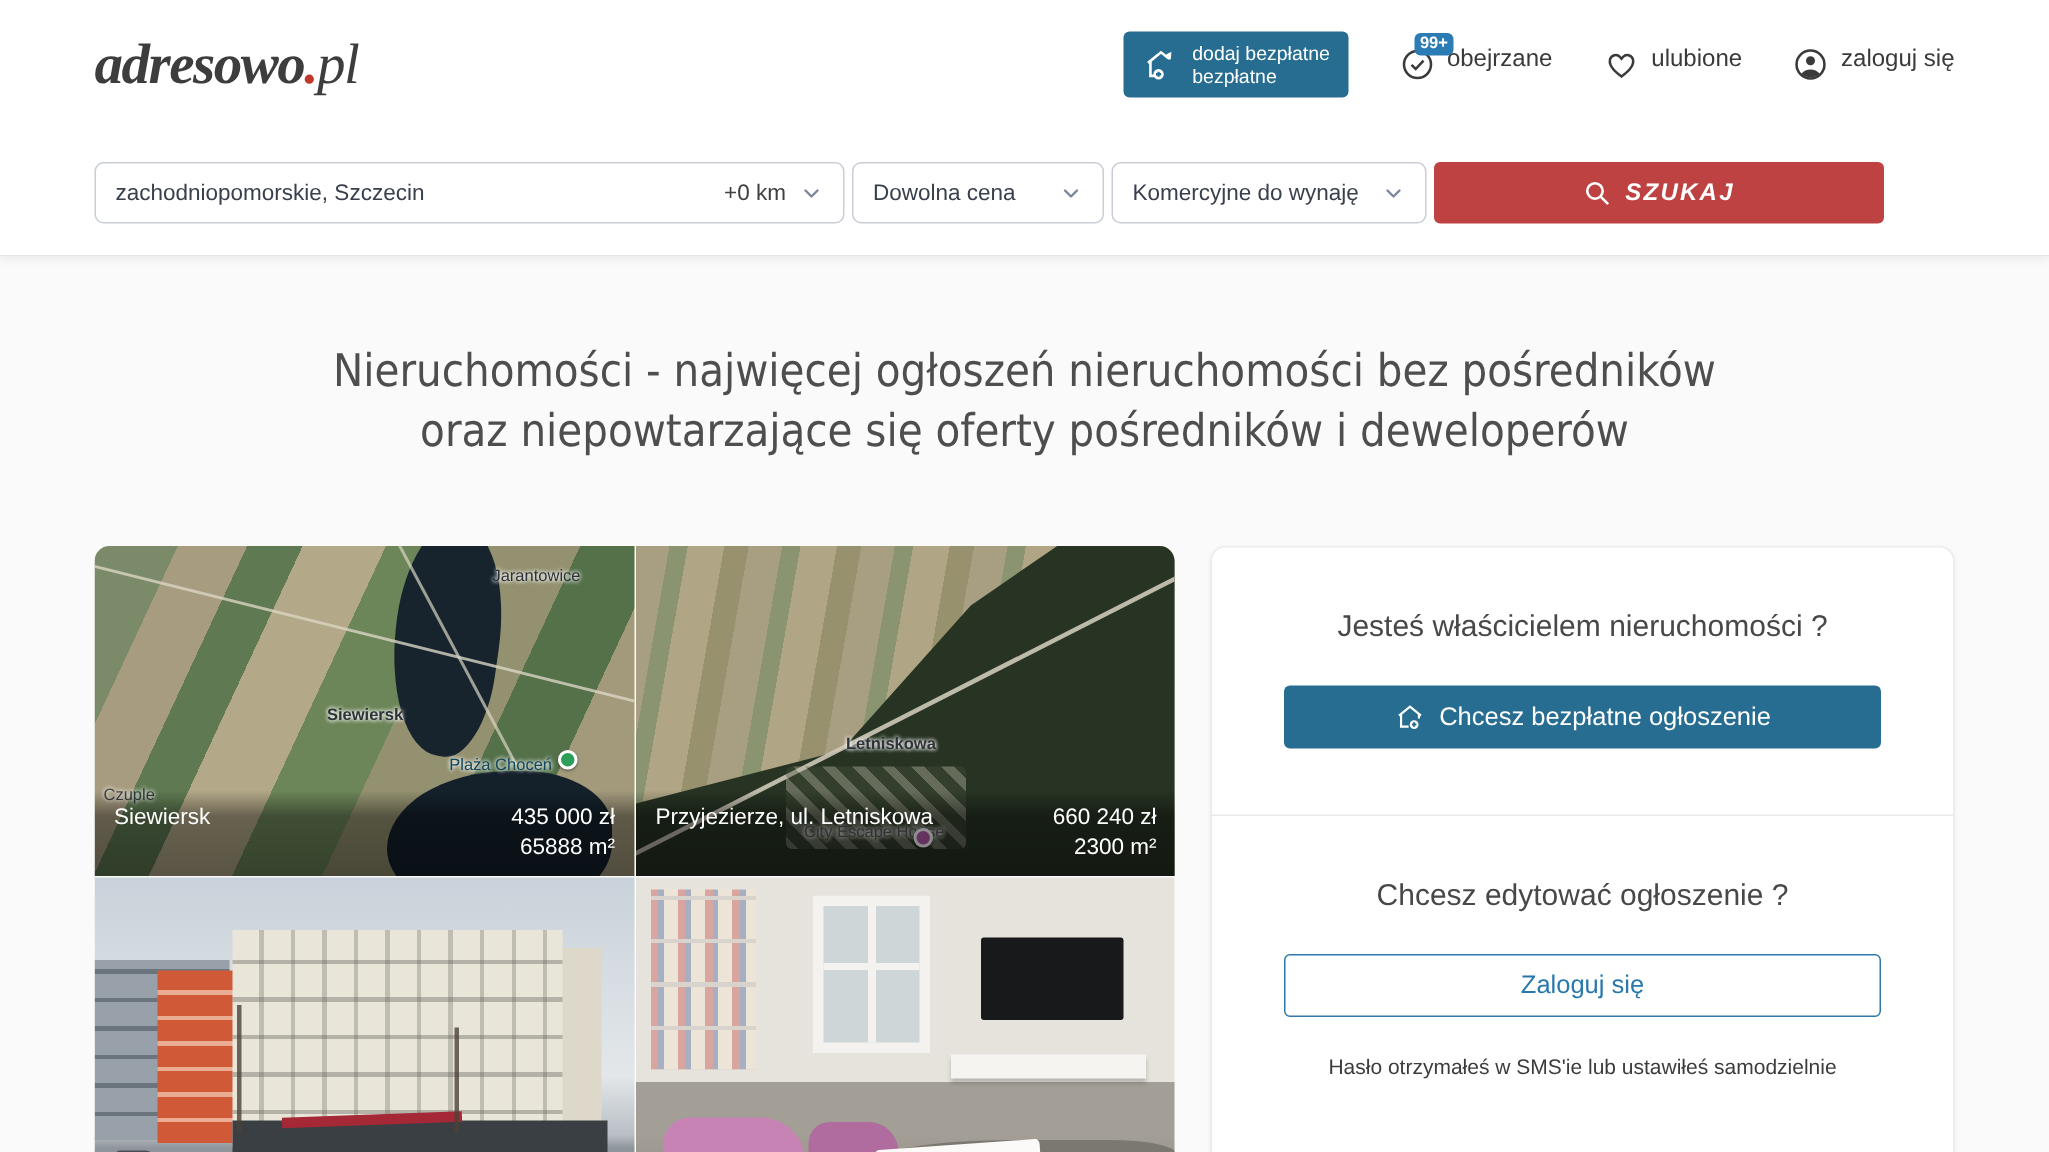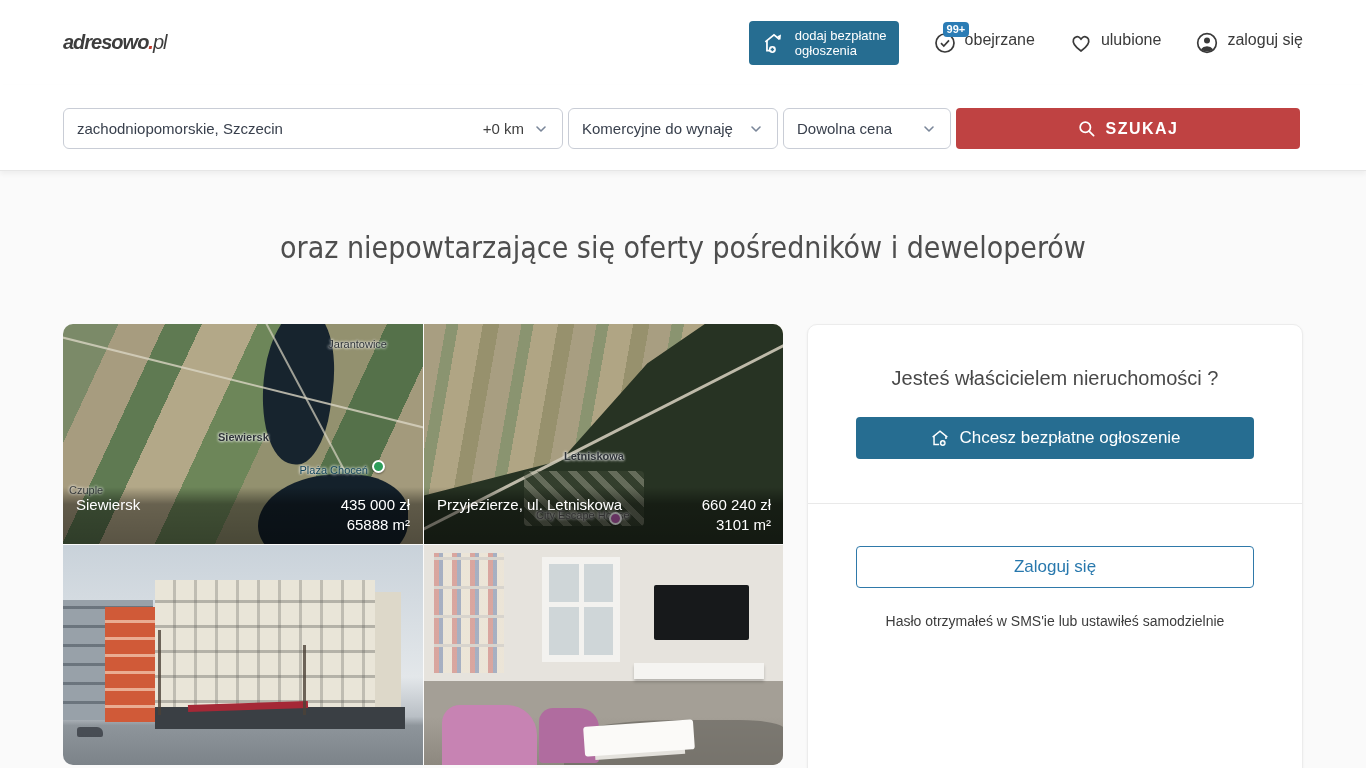--- a/index.html
+++ b/index.html
@@ -3,21 +3,21 @@
 <meta charset="utf-8">
 <style>
   * { margin:0; padding:0; box-sizing:border-box; }
   html,body { width:1366px; height:768px; overflow:hidden; background:#fff;
               font-family:"Liberation Sans", sans-serif; color:#343434; }
   .container { width:1240px; margin:0 auto; }
 
   
   .top-header { background:#fff; }
   .top-header .container { display:flex; align-items:center; height:85px; }
-  .logo { font-size:20px; font-style:italic; letter-spacing:-1px; color:#3d3d3d; cursor:pointer; }
+  .logo { font-size:38px; font-style:italic; letter-spacing:-1px; color:#3d3d3d; cursor:pointer;font-family:Liberation Serif, serif; }
   .logo b { font-weight:700; }
   .logo .dot { color:#c0392b; font-weight:700; }
   .logo .tld { font-weight:400; }
   .header-right { margin-left:auto; display:flex; align-items:center; gap:34px; }
   .btn-add-header { display:flex; align-items:center; gap:8px; background:#266d91; color:#fff;
                     border:none; border-radius:4px; padding:7px 12px; font-size:13px; line-height:15px;
                     text-align:left; cursor:pointer; }
   .hdr-item { display:flex; align-items:flex-start; gap:8px; font-size:16px; color:#3a3a3a; cursor:pointer; }
   .icon-wrap { position:relative; display:inline-flex; }
   .badge { position:absolute; top:-9px; left:10px; background:#2b7cb5; color:#fff; font-size:11px;
@@ -29,23 +29,23 @@
   .search-section .container { display:flex; gap:5px; }
   .field { height:41px; border:1px solid #c9cdd6; border-radius:6px; background:#fff;
            display:flex; align-items:center; padding:0 13px; font-size:15px; color:#39404d; }
   .field-location { width:500px; }
   .field-location .loc-text { flex:1; white-space:nowrap; overflow:hidden; }
   .radius { display:flex; align-items:center; gap:9px; color:#404040; cursor:pointer; }
   .field-type { width:210px; cursor:pointer; }
   .field-type span { flex:1; white-space:nowrap; overflow:hidden; }
   .field-price { width:168px; cursor:pointer; }
   .field-price span { flex:1; }
-  .btn-search { width:344px; height:41px; background:#bf4242; border:none; border-radius:4px;
+  .btn-search { width:300px; height:41px; background:#bf4242; border:none; border-radius:4px;
                 color:#fff; font-size:16px; font-weight:700; letter-spacing:1.5px; cursor:pointer;
-                display:flex; align-items:center; justify-content:center; gap:9px; }
+                display:flex; align-items:center; justify-content:center; gap:9px;font-style:italic; }
 
   
   .hero { background:#fafafa; height:598px; padding-top:57px; }
   .heading { text-align:center; font-size:30px; line-height:40px; color:#4e4e4e;
              font-family:"DejaVu Sans", "Liberation Sans", sans-serif; font-stretch:condensed;
              font-weight:400; }
 
   
   .main-row { display:flex; gap:24px; margin-top:56px; align-items:flex-start; }
   .grid { width:720px; display:grid; grid-template-columns:360px 360px; gap:1px;
@@ -141,21 +141,21 @@
         <span class="icon-wrap">
           <svg width="26" height="26" viewBox="0 0 24 24" fill="none" stroke="#fff" stroke-width="1.6">
             <path d="M4 11 L12 4.5 L17 8.5"></path>
               <path d="M15.5 6.5 L17.5 5.5 L17.2 8.8"></path>
             <path d="M5.5 10 L5.5 19 L10 19"></path>
             <circle cx="10.5" cy="18" r="3.2" fill="#fff" stroke="none"></circle>
             <path d="M10.5 16.4 v3.2 M8.9 18 h3.2" stroke="#266d91" stroke-width="1.4"></path>
           </svg>
         </span>
         <span><span>dodaj bezpłatne</span><br>
-              <span>ogłoszenia</span></span>
+              <span>bezpłatne</span></span>
       </button>
 
       <div class="hdr-item">
         <span class="icon-wrap">
           <svg width="24" height="24" viewBox="0 0 24 24" fill="none" stroke="#3a3a3a" stroke-width="1.7">
             <circle cx="12" cy="12" r="9"></circle>
               <path d="M8 12.2 l2.8 2.8 L16 9.4"></path>
           </svg>
           <span class="badge">99+</span>
         </span>
@@ -190,46 +190,47 @@
     <div class="field field-location">
       <span class="loc-text">zachodniopomorskie,  Szczecin</span>
       <span class="radius">
         <span>+0 km</span>
         <svg width="16" height="16" viewBox="0 0 24 24" fill="none" stroke="#7a8699" stroke-width="2.4" stroke-linecap="round" stroke-linejoin="round">
             <path d="M6 9 l6 6 6-6"></path>
           </svg>
       </span>
     </div>
 
-    <div class="field field-type">
-      <span>Komercyjne do wynaję</span>
+    <div class="field field-price">
+      <span>Dowolna cena</span>
       <svg width="16" height="16" viewBox="0 0 24 24" fill="none" stroke="#7a8699" stroke-width="2.4" stroke-linecap="round" stroke-linejoin="round">
           <path d="M6 9 l6 6 6-6"></path>
         </svg>
     </div>
 
-    <div class="field field-price">
-      <span>Dowolna cena</span>
+    <div class="field field-type">
+      <span>Komercyjne do wynaję</span>
       <svg width="16" height="16" viewBox="0 0 24 24" fill="none" stroke="#7a8699" stroke-width="2.4" stroke-linecap="round" stroke-linejoin="round">
           <path d="M6 9 l6 6 6-6"></path>
         </svg>
     </div>
 
     <button class="btn-search">
       <svg width="19" height="19" viewBox="0 0 24 24" fill="none" stroke="#fff" stroke-width="2.2" stroke-linecap="round">
           <circle cx="10.5" cy="10.5" r="6.5"></circle>
           <path d="M15.5 15.5 L21 21"></path>
         </svg>
       <span>SZUKAJ</span>
     </button>
   </div>
 </div>
 
 <div class="hero">
   <h1 class="heading">
+    <div>Nieruchomości - najwięcej ogłoszeń nieruchomości bez pośredników</div>
     <div>oraz niepowtarzające się oferty pośredników i deweloperów</div>
   </h1>
 
   <div class="container main-row">
 
     <div class="grid">
 
       <div class="card img-map1">
         <div class="shape lake1a"></div>
         <div class="shape lake1b"></div>
@@ -253,21 +254,21 @@
         <div class="shape forest2"></div>
         <div class="shape road2"></div>
         <div class="shape village2"></div>
         <span class="map-label" style="top:126px; left:140px; font-weight:700;">Letniskowa</span>
         <span class="map-label" style="bottom:23px; left:112px; color:#555;">City Escape House</span>
         <span class="pin" style="bottom:19px; left:185px; background:#b85caf;"></span>
         <div class="card-cap">
           <span class="cap-loc">Przyjezierze, ul. Letniskowa</span>
           <span class="cap-right">
             <div>660 240 zł</div>
-            <div>3101 m²</div>
+            <div>2300 m²</div>
           </span>
         </div>
       </div>
 
       <div class="card img-photo1">
         <div class="shape bldg-gray"></div>
         <div class="shape bldg-orange"></div>
         <div class="shape bldg-main"></div>
         <div class="shape bldg-base"></div>
         <div class="shape awning"></div>
@@ -301,18 +302,19 @@
                 <path d="M18.5 10 L18.5 13"></path>
               <circle cx="15" cy="17.5" r="3.2" fill="#fff" stroke="none"></circle>
               <path d="M15 15.9 v3.2 M13.4 17.5 h3.2" stroke="#266d91" stroke-width="1.4"></path>
             </svg>
           </span>
           <span>Chcesz bezpłatne ogłoszenie</span>
         </button>
       </div>
 
       <div class="side-section">
+        <h2 class="side-title">Chcesz edytować ogłoszenie ?</h2>
         <button class="btn-outline">Zaloguj się</button>
         <p class="side-note">Hasło otrzymałeś w SMS'ie lub ustawiłeś samodzielnie</p>
       </div>
     </div>
   </div>
 </div>
 
 </body></html>

